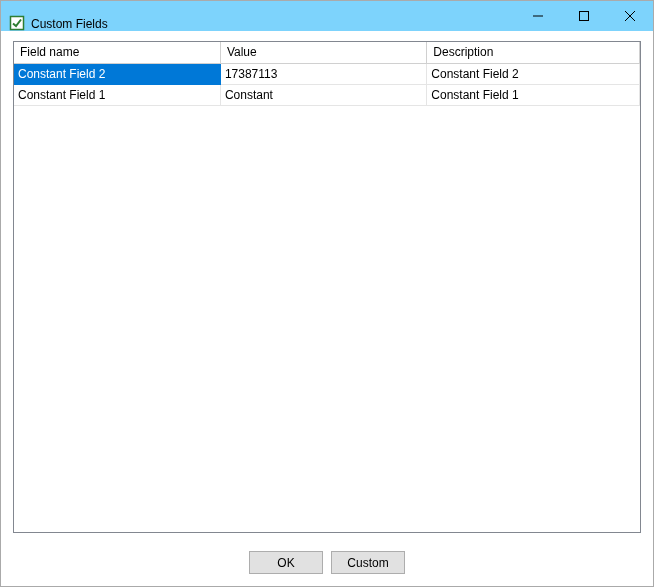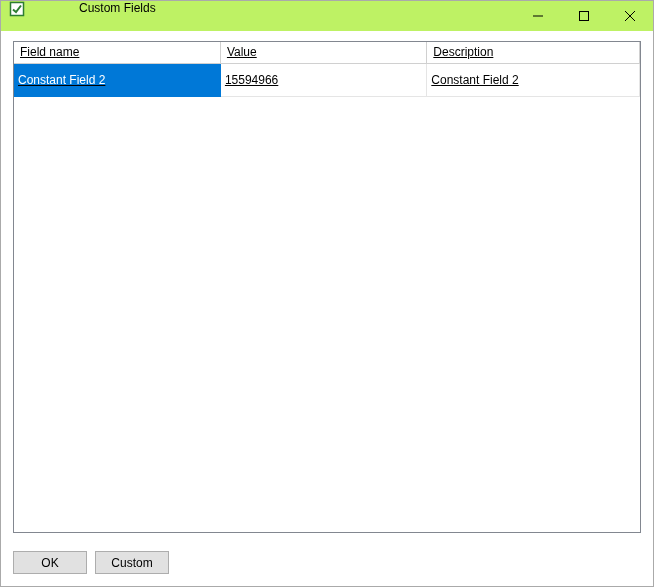--- a/index.html
+++ b/index.html
@@ -11,23 +11,22 @@
     font-size: 12px;
     background: #fff;
     border: 1px solid #aaa;
     display: flex;
     flex-direction: column;
     overflow: hidden;
   }
   .titlebar {
     height: 30px;
     display: flex;
-    align-items: flex-start;
-    background: #bef264;
-    gap: 48px;
+    align-items: flex-end;
+    background: #7dd3fc;
   }
   .titlebar .app-icon {
     width: 16px; height: 16px;
     margin: 0 6px 0 8px;
     display: inline-flex; align-items: center; justify-content: center;
   }
   .titlebar .title {
     flex: 1;
     font-size: 12px;
     color: #000;
@@ -49,21 +48,20 @@
   .grid-wrap {
     flex: 1;
     border: 1px solid #828790;
     background: #fff;
     overflow: hidden;
   }
   table.grid {
     width: 100%;
     border-collapse: collapse;
     table-layout: fixed;
-    text-decoration: underline;
   }
   table.grid colgroup col.c1 { width: 33%; }
   table.grid colgroup col.c2 { width: 33%; }
   table.grid colgroup col.c3 { width: 34%; }
   table.grid th {
     background: #fff;
     font-weight: normal;
     text-align: left;
     padding: 3px 6px;
     border-right: 1px solid #d0d0d0;
@@ -71,36 +69,36 @@
     height: 21px;
     font-size: 12px;
     color: #000;
     white-space: nowrap;
     overflow: hidden;
   }
   table.grid td {
     padding: 3px 4px;
     border-right: 1px solid #e5e5e5;
     border-bottom: 1px solid #e5e5e5;
-    height: 33px;
+    height: 21px;
     font-size: 12px;
     color: #000;
     white-space: nowrap;
     overflow: hidden;
   }
   table.grid tr.selected td.sel-cell {
     background: #0078d7;
     color: #fff;
     border-right-color: #0078d7;
     border-bottom-color: #0078d7;
   }
 
   .button-bar {
     display: flex;
-    justify-content: flex-start;
+    justify-content: center;
     gap: 8px;
     padding: 10px 12px 12px 12px;
   }
   .btn {
     min-width: 74px;
     height: 23px;
     padding: 0 12px;
     font: inherit;
     font-size: 12px;
     background: #e1e1e1;
@@ -151,22 +149,27 @@
       <thead>
         <tr>
           <th>Field name</th>
           <th>Value</th>
           <th>Description</th>
         </tr>
       </thead>
       <tbody id="grid-body">
           <tr class="selected">
             <td class="sel-cell">Constant Field 2</td>
-            <td>15594966</td>
+            <td>17387113</td>
             <td>Constant Field 2</td>
+          </tr>
+          <tr>
+            <td>Constant Field 1</td>
+            <td>Constant</td>
+            <td>Constant Field 1</td>
           </tr>
         </tbody>
     </table>
   </div>
 </div>
 
 <div class="button-bar">
   <button class="btn">OK</button>
   <button class="btn">Custom</button>
 </div>

